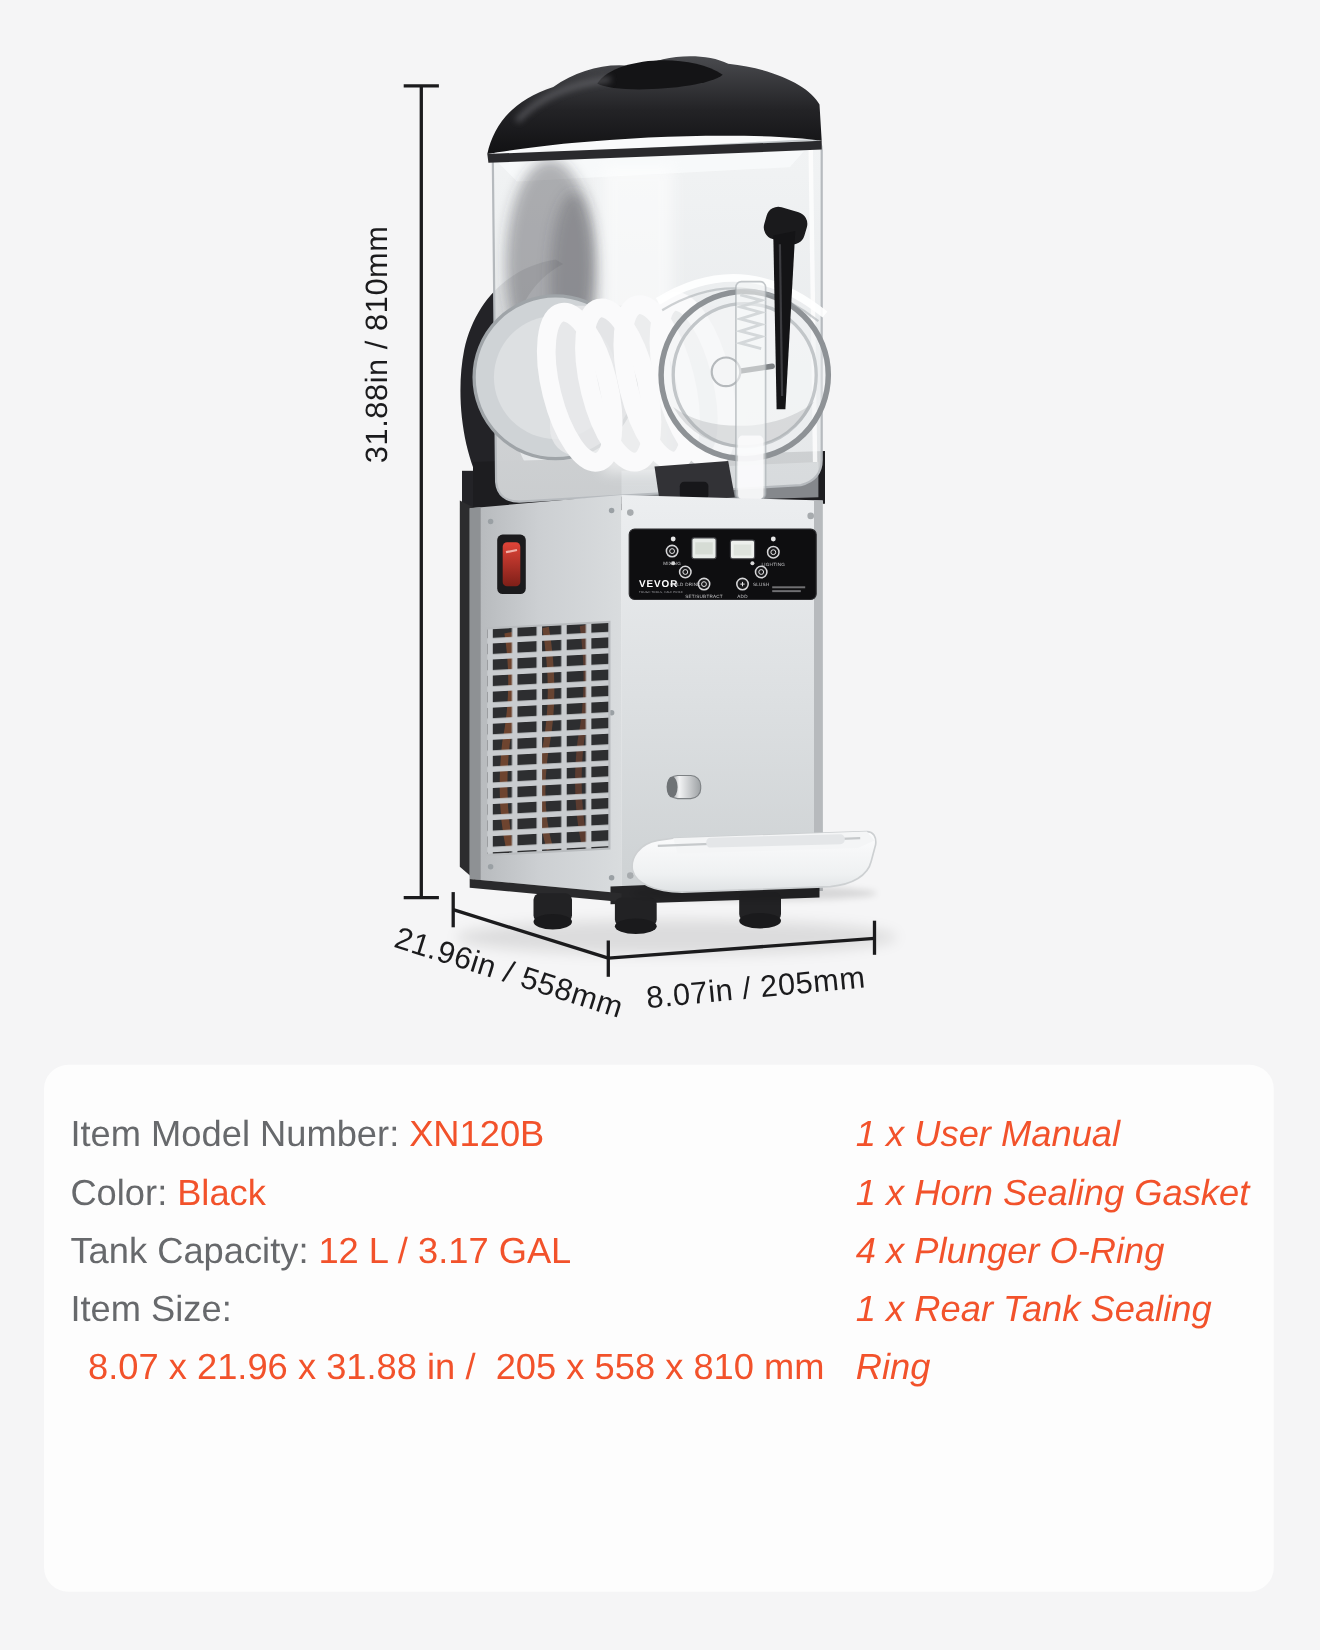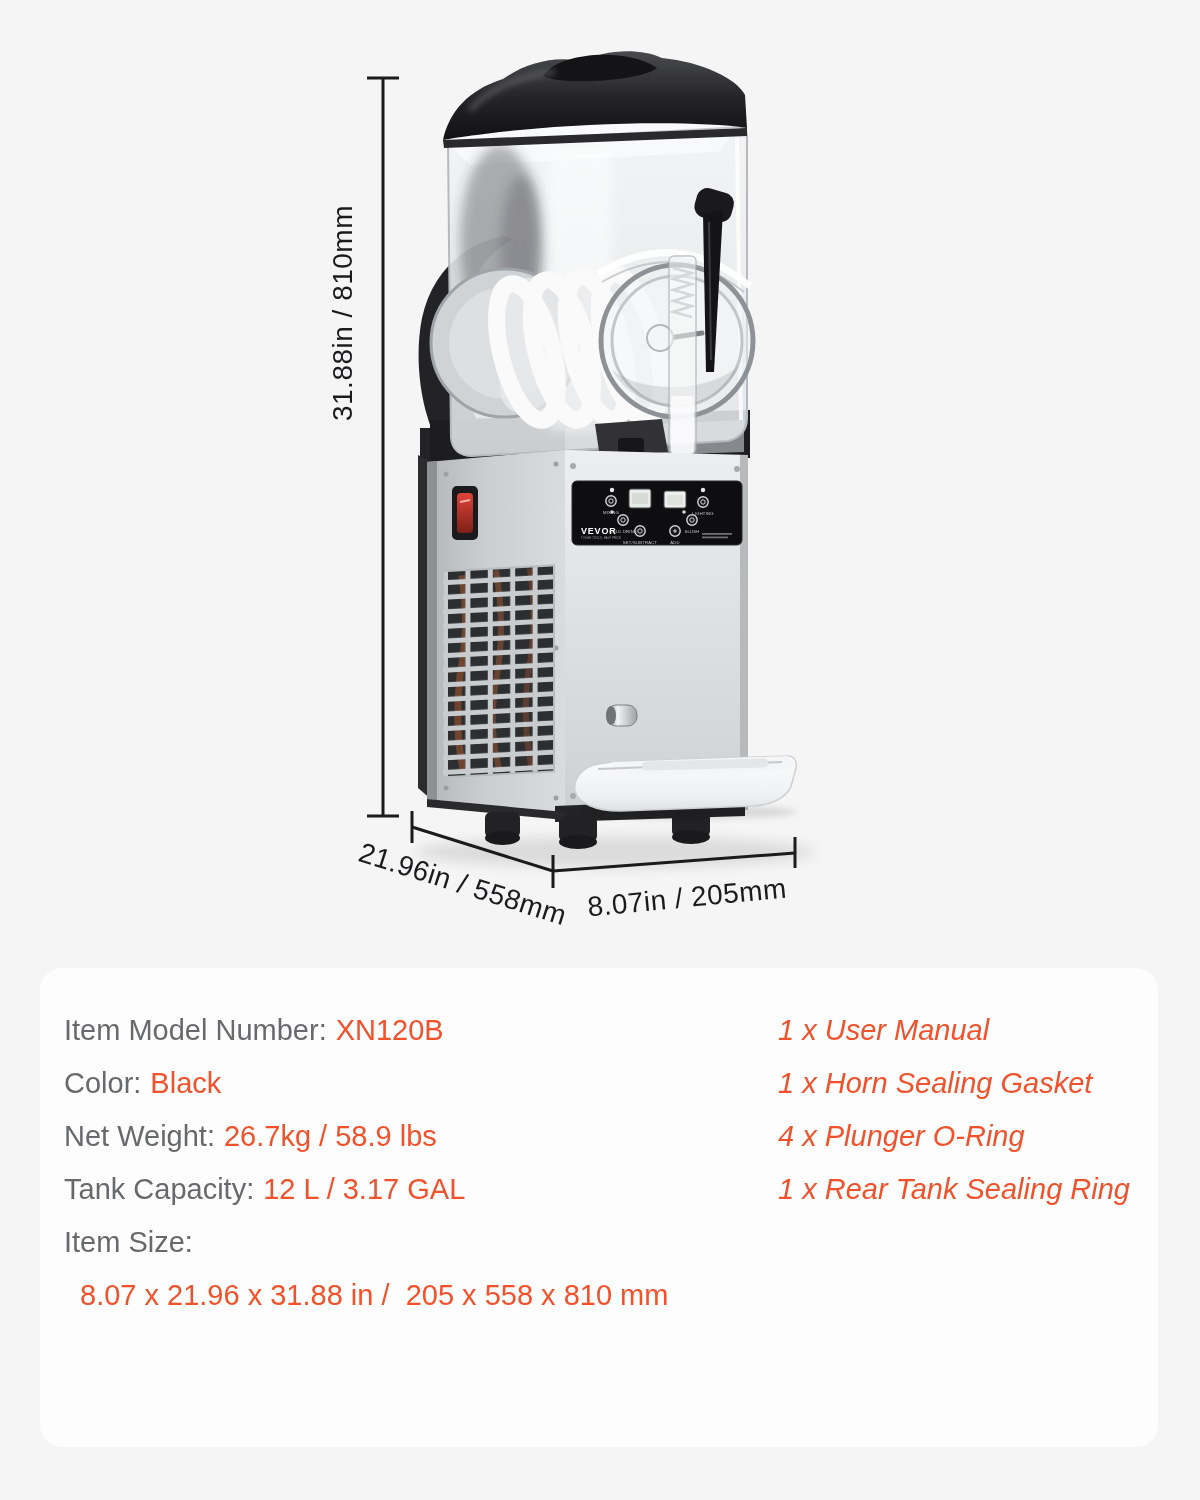--- a/index.html
+++ b/index.html
@@ -4,21 +4,21 @@
 <style>
   html,body{margin:0;padding:0;}
   body{width:1200px;height:1500px;background:#F5F5F6;font-family:"Liberation Sans",sans-serif;}
   .canvas{position:relative;width:1200px;height:1500px;background:#F5F5F6;overflow:hidden;}
   .photo-area{position:absolute;left:0;top:0;width:1200px;height:960px;}
   .photo-area svg{display:block;}
   .spec-card{position:absolute;left:40px;top:968px;width:1118px;height:479px;background:#FDFDFD;border-radius:22px;}
   .col{position:absolute;top:36px;}
   .col-left{left:24px;width:690px;}
   .col-right{left:738px;width:370px;}
-  .spec-row{height:53px;line-height:53px;font-size:29px;white-space:nowrap;}
+  .spec-row{height:53px;line-height:53px;font-size:33px;white-space:nowrap;}
   .spec-label{color:#67696C;}
   .spec-value{color:#F2522B;margin-left:9px;white-space:pre-wrap;}
   .spec-label:empty + .spec-value{margin-left:16px;}
   .spec-value.solo{margin-left:0;font-style:italic;}
   
   .dim-text{font-size:28px;fill:#1B1B1D;letter-spacing:0.5px;}
   .panel-label{font-size:4.2px;fill:#C9C9CC;text-anchor:middle;letter-spacing:0.2px;}
   .brand-text{font-size:9px;font-weight:bold;fill:#FFFFFF;letter-spacing:0.8px;}
   .tagline-text{font-size:2.6px;fill:#A8A8AC;letter-spacing:0.2px;}
 </style>
@@ -269,23 +269,20 @@
   <div class="spec-card">
 
     <div class="col col-left">
       <div class="spec-row">
         <span class="spec-label">Item Model Number:</span><span class="spec-value">XN120B</span>
       </div>
       <div class="spec-row">
         <span class="spec-label">Color:</span><span class="spec-value">Black</span>
       </div>
       <div class="spec-row">
-        <span class="spec-label">Net Weight:</span><span class="spec-value">26.7kg / 58.9 lbs</span>
-      </div>
-      <div class="spec-row">
         <span class="spec-label">Tank Capacity:</span><span class="spec-value">12 L / 3.17 GAL</span>
       </div>
       <div class="spec-row">
         <span class="spec-label">Item Size:</span><span class="spec-value"></span>
       </div>
       <div class="spec-row">
         <span class="spec-label"></span><span class="spec-value">8.07 x 21.96 x 31.88 in /  205 x 558 x 810 mm</span>
       </div>
     </div>
 

